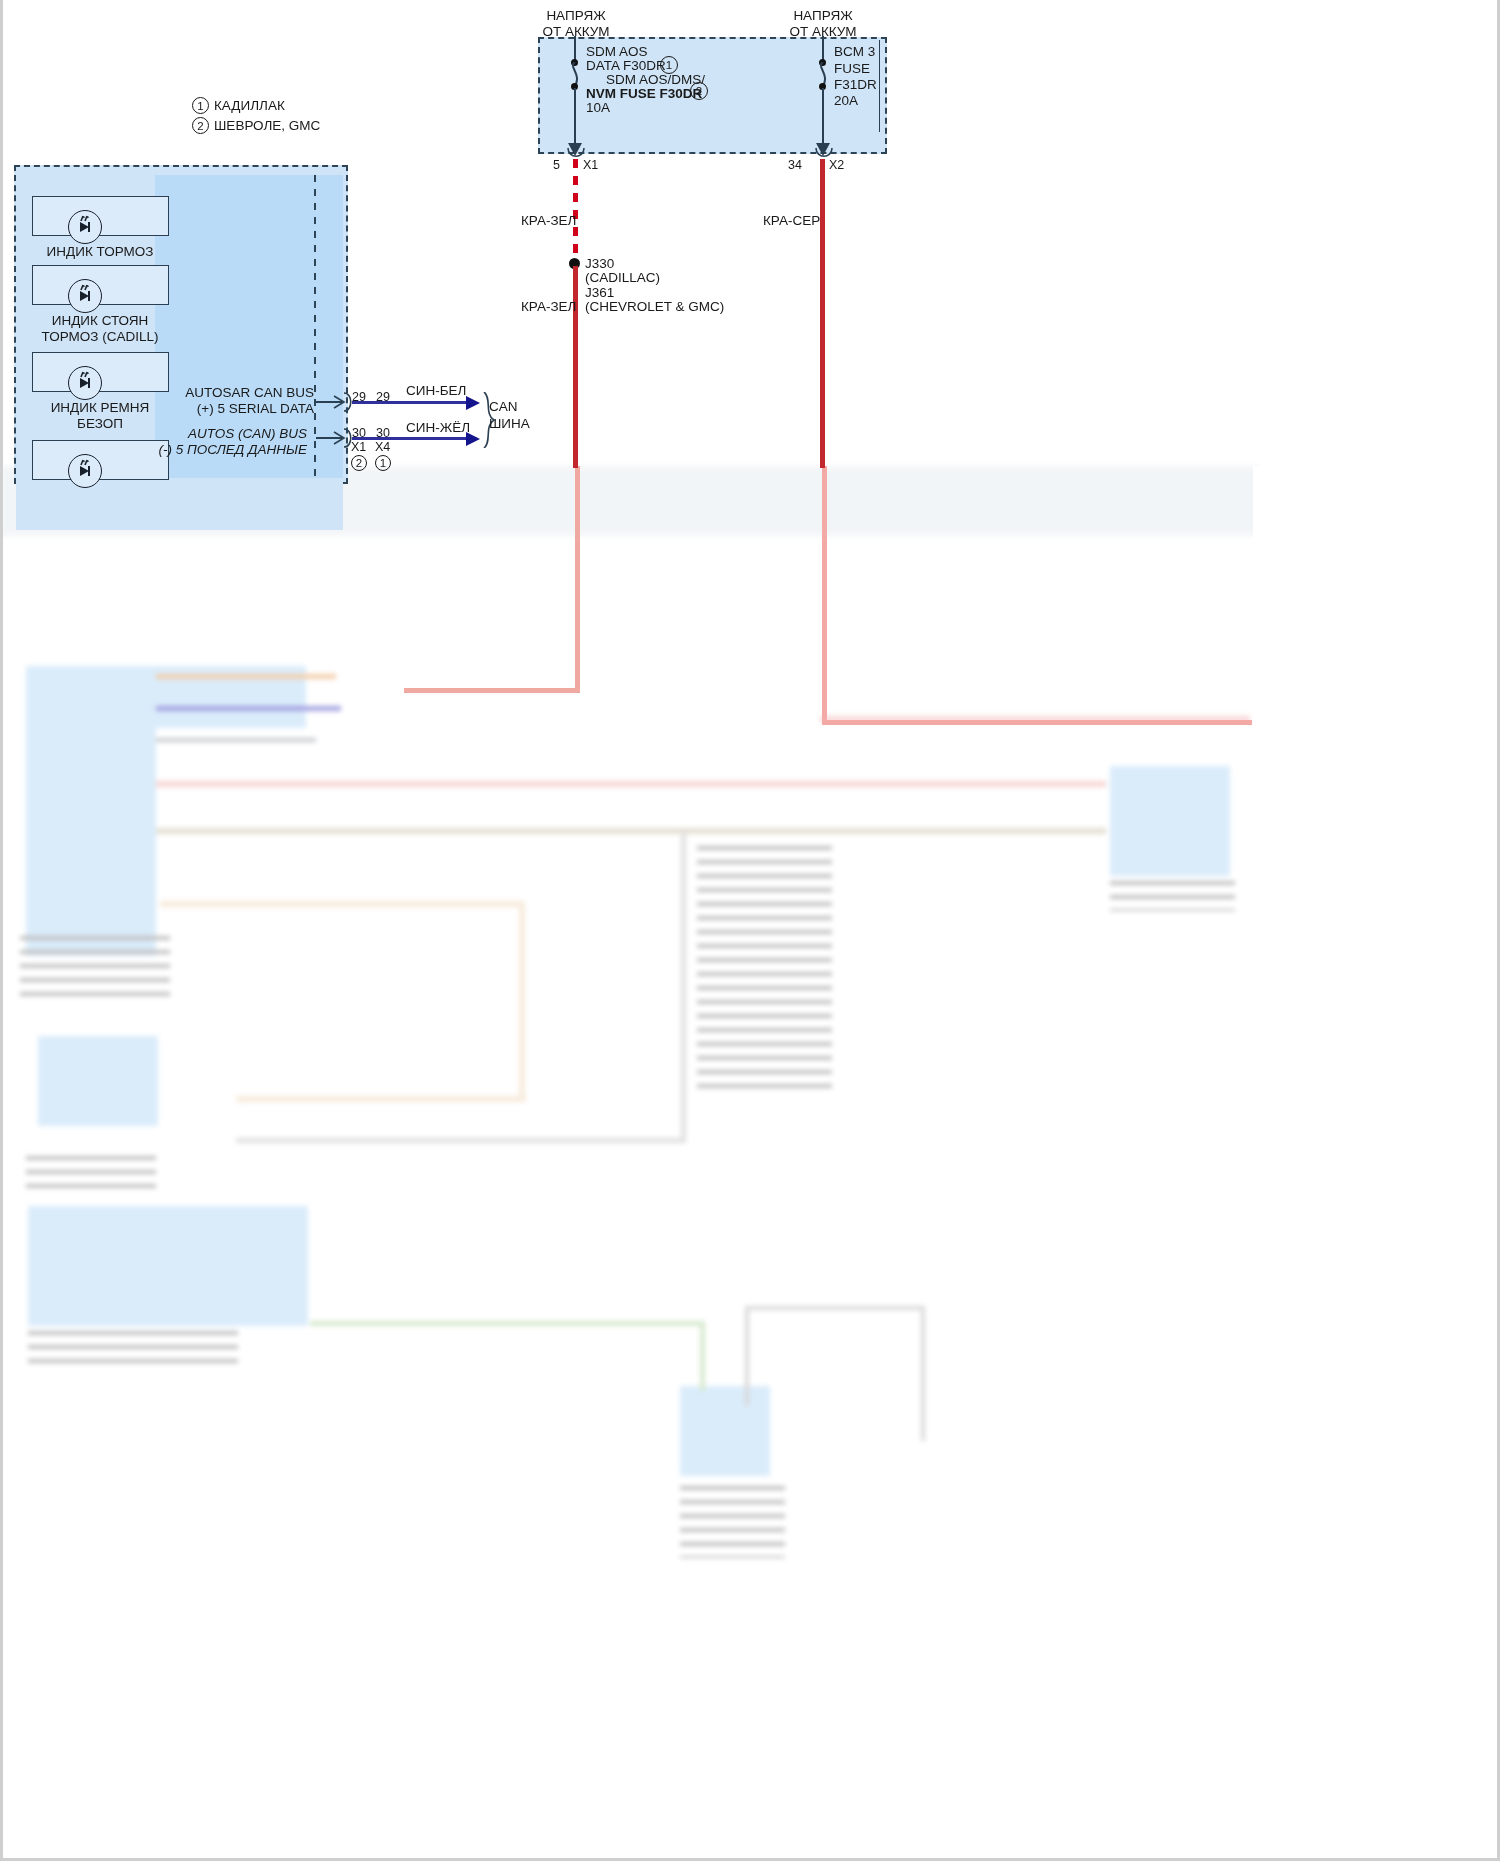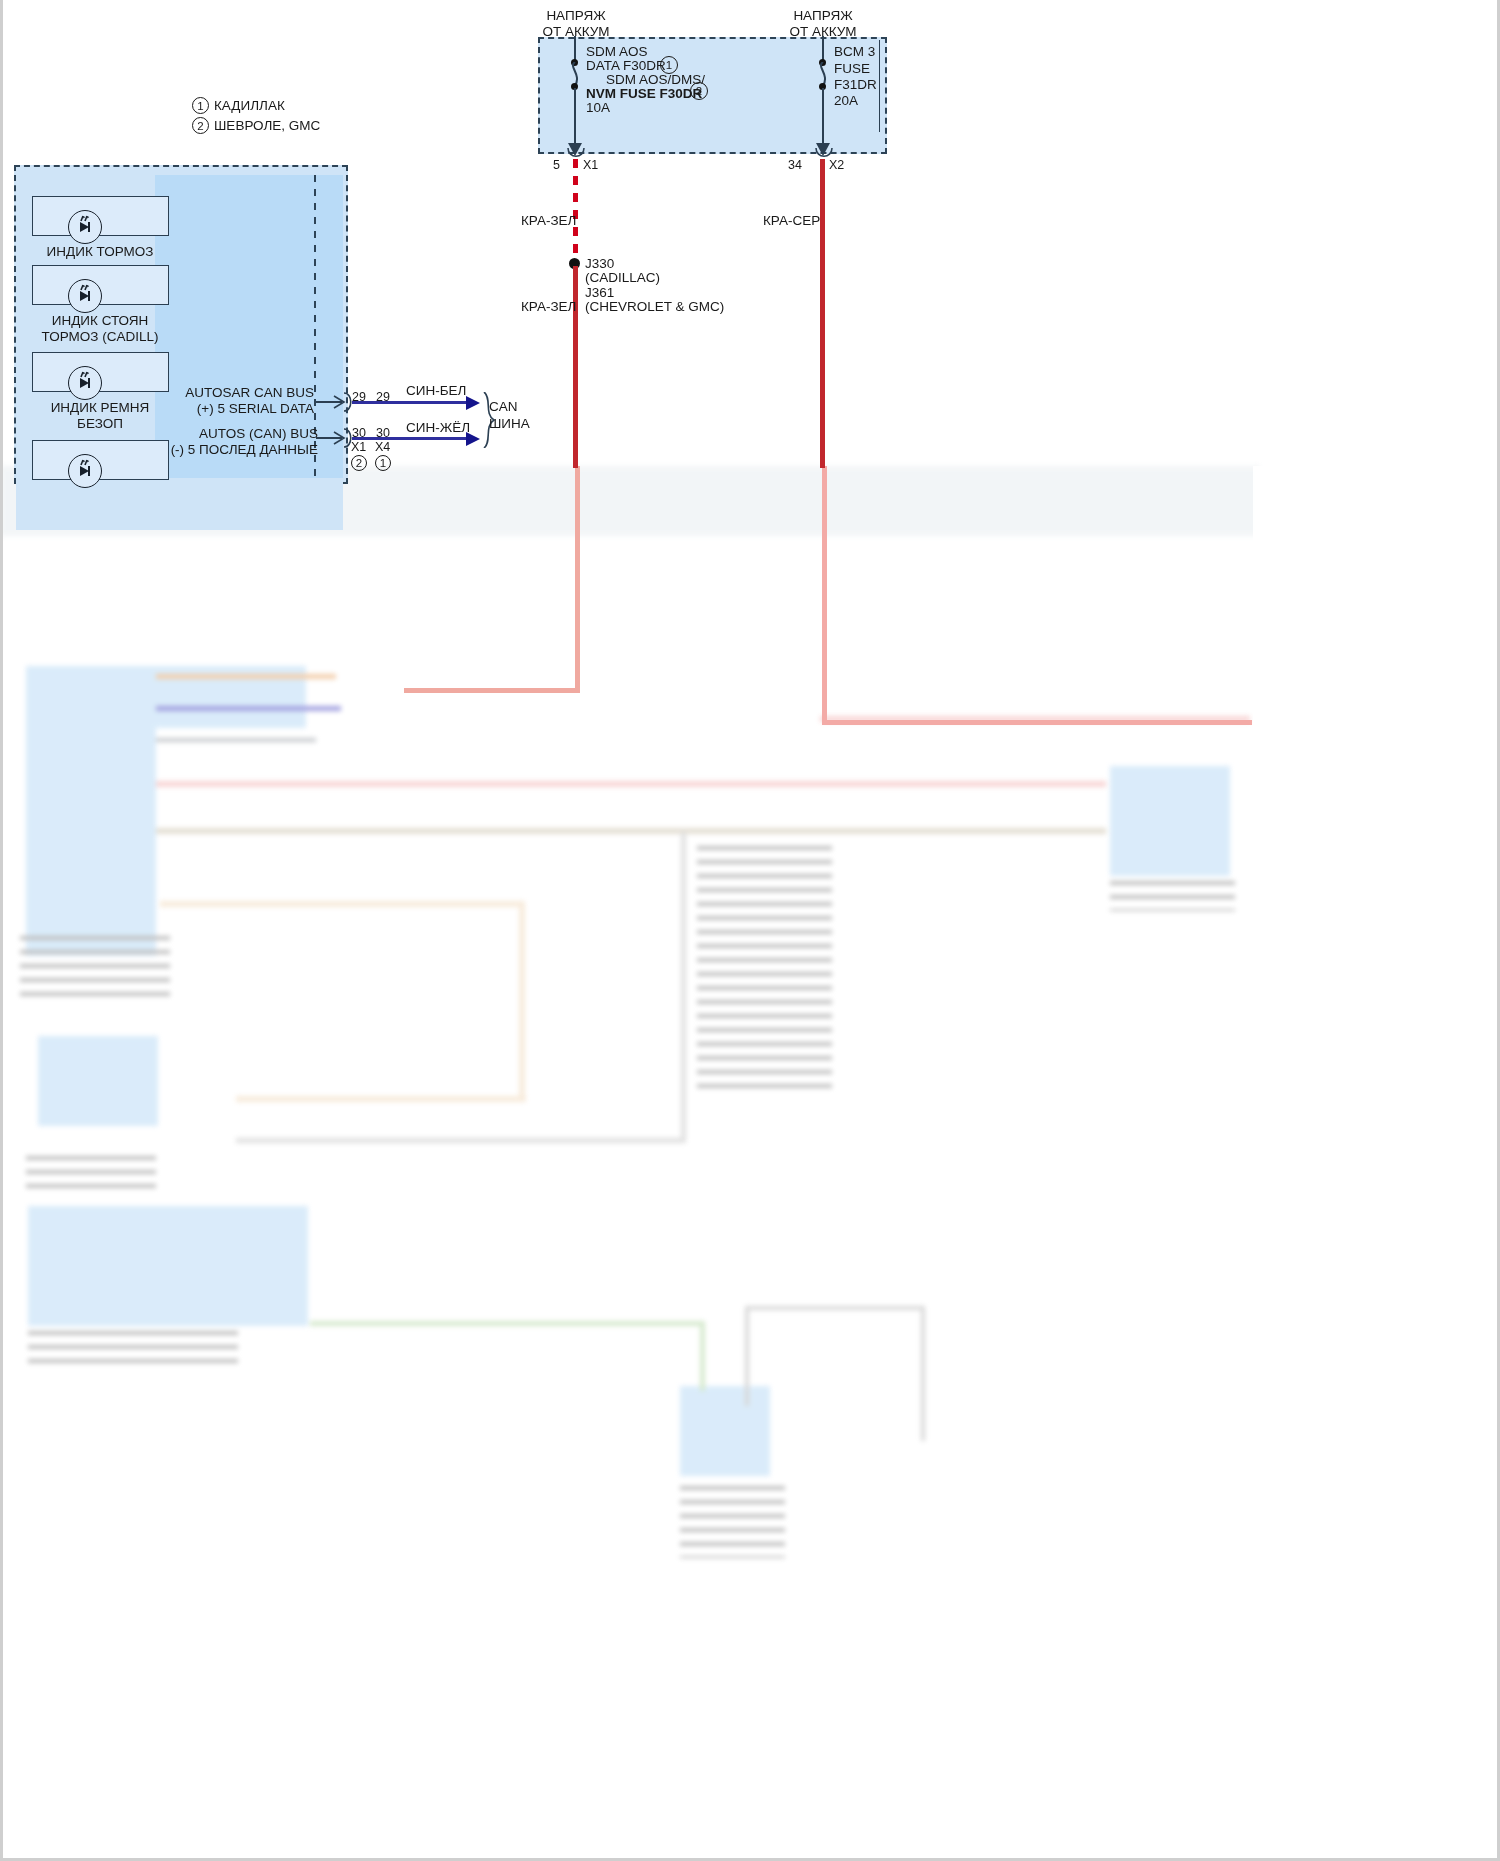--- a/index.html
+++ b/index.html
@@ -237,21 +237,21 @@
     <path d="M0 1 C9 1, 9 19, 0 19" stroke="#2b3f52" stroke-width="1.6" fill="none"></path>
   </svg>
   <div class="txt sm" style="left:352px;top:390px;">29</div>
   <div class="txt sm" style="left:376px;top:390px;">29</div>
   <div class="txt" style="left:406px;top:383px;">СИН-БЕЛ</div>
   <div class="wire-blue" style="left:352px;top:401px;width:122px;height:3px;"></div>
   <svg class="abs" style="left:466px;top:394px;width:18px;height:18px;" viewBox="0 0 18 18">
     <path d="M0 2 L14 9 L0 16 Z" fill="#14148c"></path>
   </svg>
 
-  <div class="txt right" style="left:152px;top:426px;width:166px;line-height:16px;">AUTOS (CAN) BUS
+  <div class="txt right" style="left:141px;top:426px;width:166px;line-height:16px;font-style:italic;">AUTOS (CAN) BUS
 (-) 5 ПОСЛЕД ДАННЫЕ</div>
   <div class="solidline" style="left:316px;top:437px;width:26px;height:2px;"></div>
   <svg class="abs" style="left:333px;top:431px;width:14px;height:14px;" viewBox="0 0 14 14">
     <path d="M1 1 L11 7 L1 13" stroke="#2b3f52" stroke-width="1.6" fill="none"></path>
   </svg>
   <svg class="abs" style="left:344px;top:428px;width:10px;height:20px;" viewBox="0 0 10 20">
     <path d="M0 1 C9 1, 9 19, 0 19" stroke="#2b3f52" stroke-width="1.6" fill="none"></path>
   </svg>
   <div class="txt sm" style="left:352px;top:426px;">30</div>
   <div class="txt sm" style="left:376px;top:426px;">30</div>

